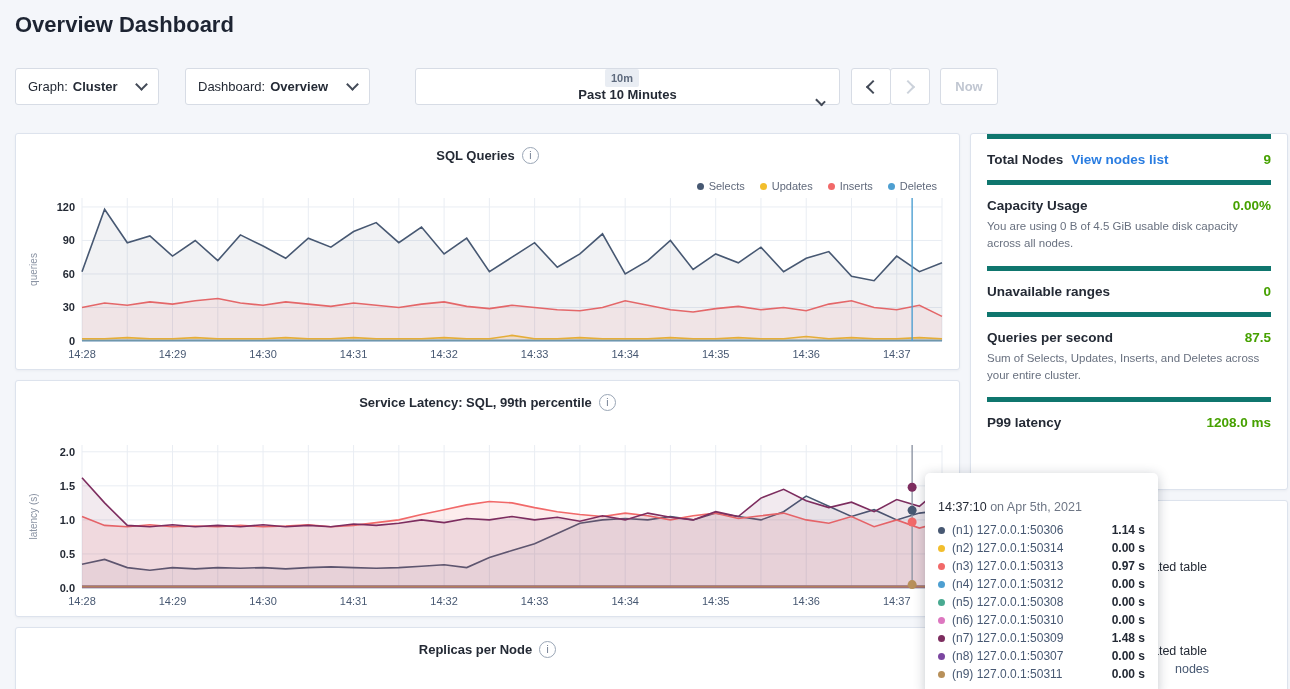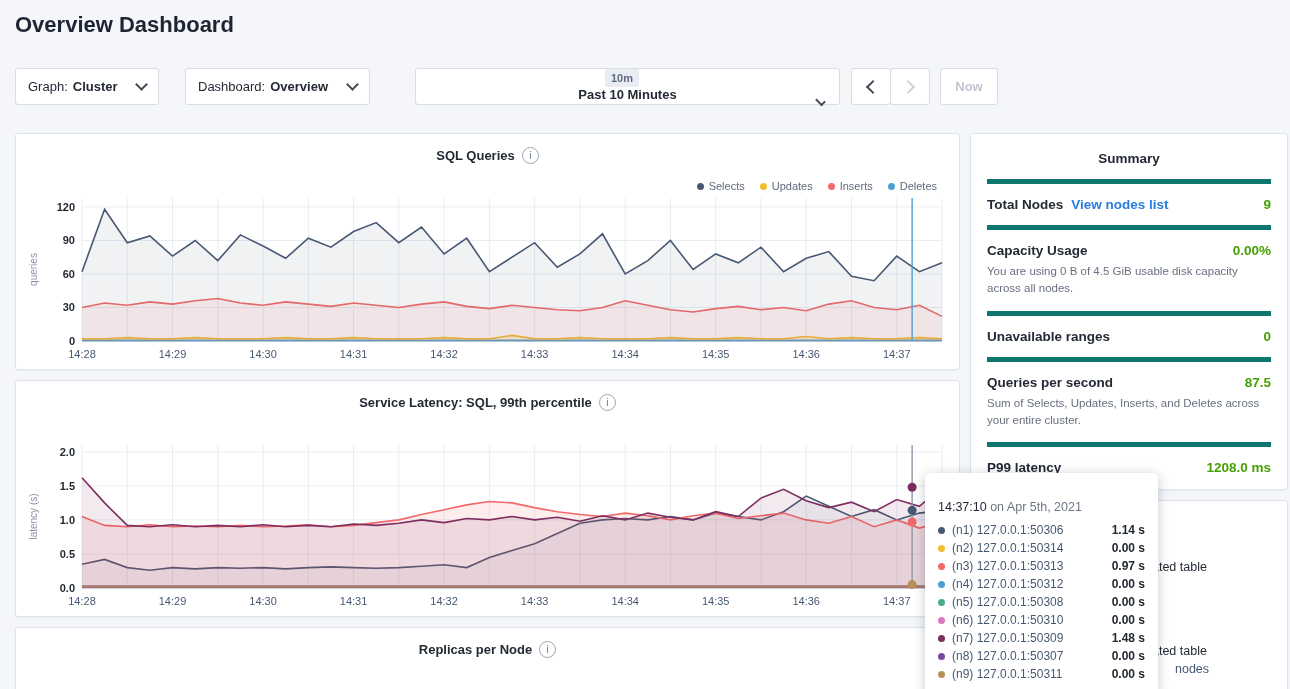--- a/index.html
+++ b/index.html
@@ -265,21 +265,20 @@
 </section>
 
 <section class="card" id="chart-card-3">
   <div class="chart-title">
     <span>Replicas per Node</span>
     <span class="info-icon">i</span>
   </div>
 </section>
 
 <aside class="card" id="summary-card">
-  <div class="summary-title">Summary</div>
   <div class="srow">
     <div class="srow-main">
       <span class="srow-label">Total Nodes</span>
       <a class="srow-link">View nodes list</a>
       <span class="srow-value">9</span>
     </div>
   </div>
   <div class="srow">
     <div class="srow-main">
       <span class="srow-label">Capacity Usage</span>

